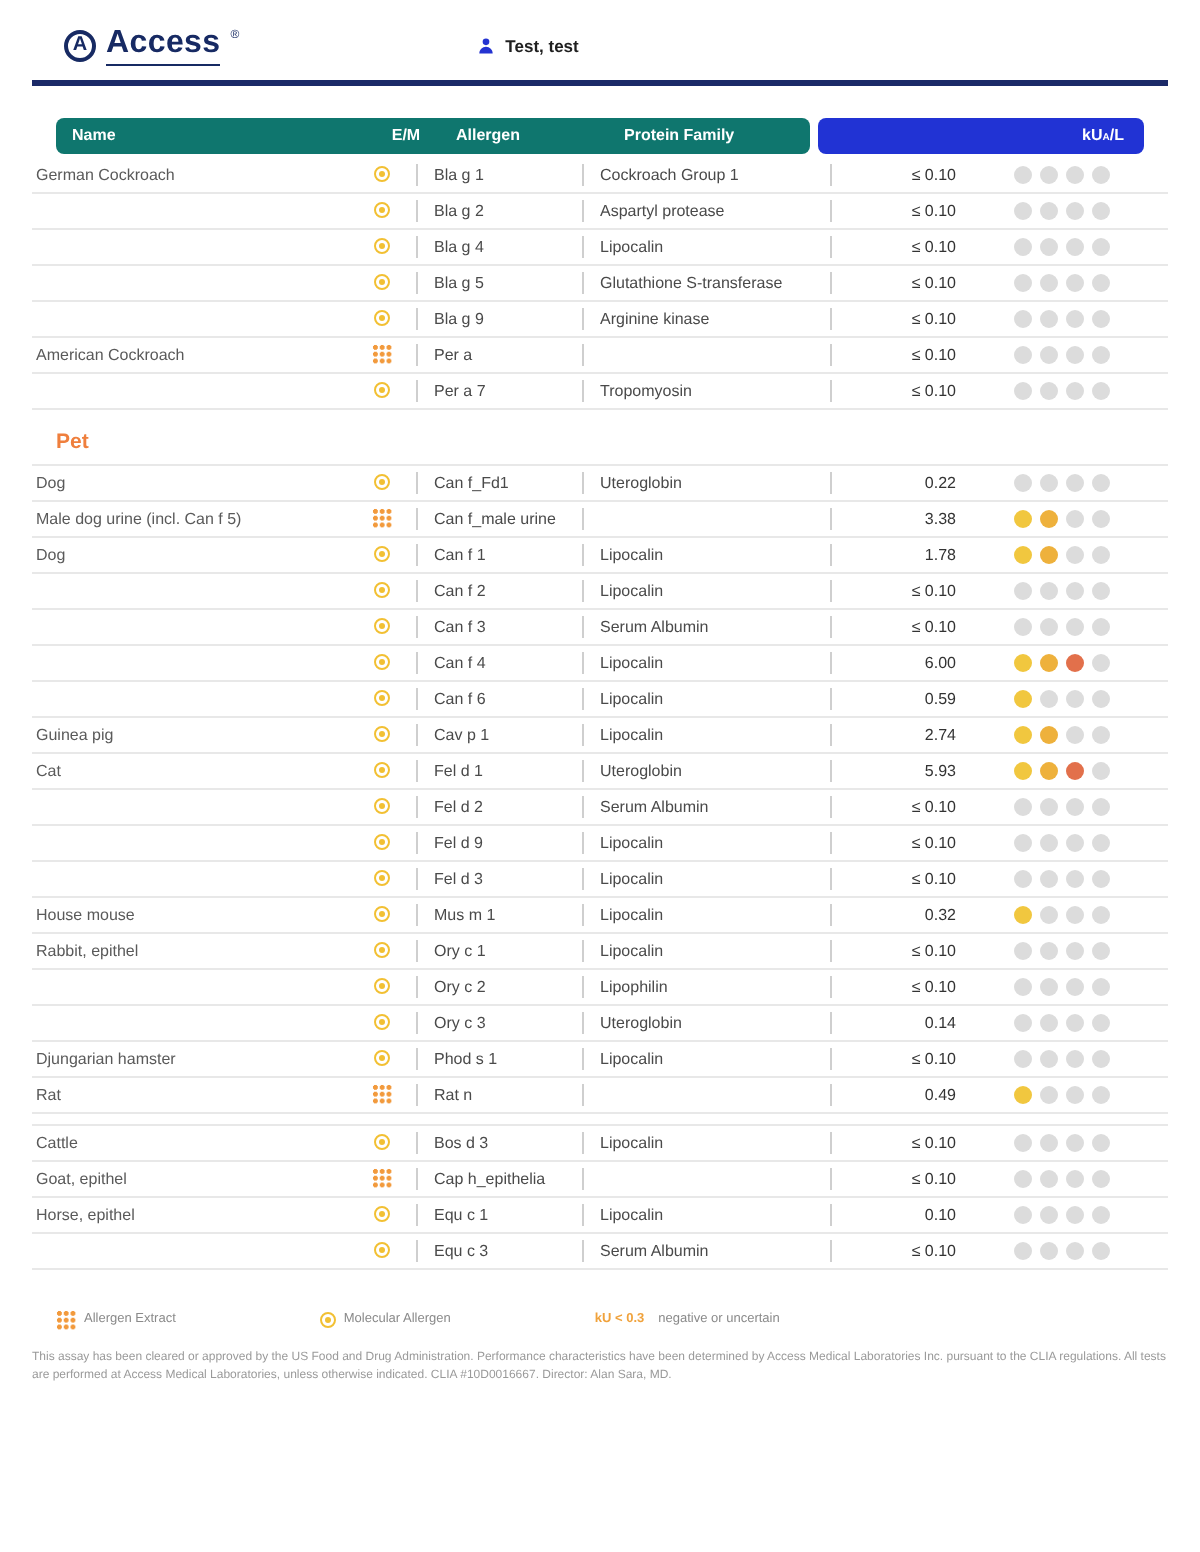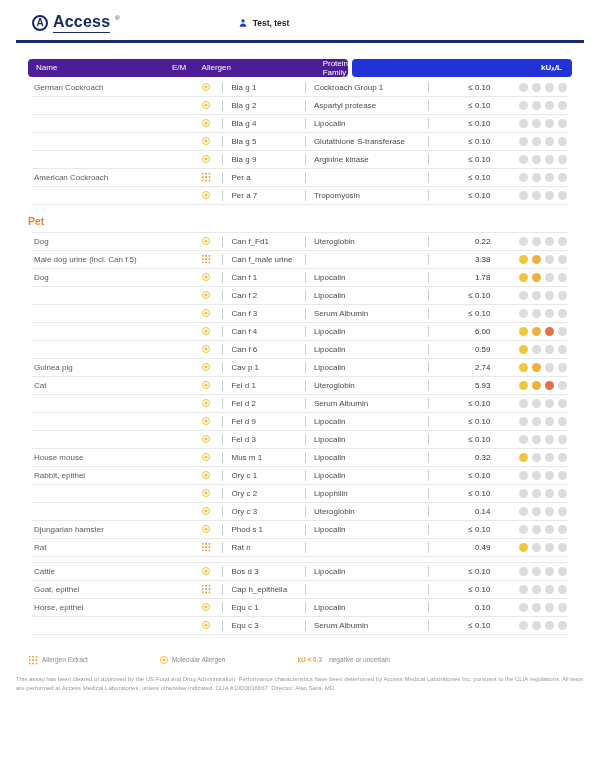--- a/index.html
+++ b/index.html
@@ -23,36 +23,36 @@
   .id-group, .page-group { display: flex; align-items: center; gap: 4px; font-size: 7.5px; font-weight: bold; color: #2b2b2b; }
   .barcode {
     width: 16px; height: 11px; display: inline-block;
     background: repeating-linear-gradient(90deg, #2433d1 0 1.5px, transparent 1.5px 3px);
   }
   .hdr-rule { height: 2.5px; background: #1b2a68; margin: 6px 16px 0; }
 
   
   .thead { display: flex; gap: 4px; margin: 16px 28px 0; height: 18px; }
   .thead-left {
-    width: 320px; display: flex; align-items: center; background: #4c1d95; color: #fff;
-    border-radius: 4px; font-size: 8px; font-weight: normal;
+    width: 377px; display: flex; align-items: center; background: #0f766e; color: #fff;
+    border-radius: 4px; font-size: 8px; font-weight: bold;
   }
   .thead-right {
     flex: 1; background: #2133d4; color: #fff; border-radius: 4px;
     display: flex; align-items: center; justify-content: flex-end; padding-right: 10px;
     font-size: 8px; font-weight: bold;
   }
   .thead-right .sub { font-size: 5px; position: relative; top: 1.5px; }
   .h-name { width: 158px; padding-left: 8px; }
   .h-em { width: 34px; text-align: center; }
   .h-allergen { width: 84px; padding-left: 8px; }
-  .h-family { flex: 1; padding-left: 8px; margin-left: 48px; }
+  .h-family { flex: 1; padding-left: 8px; }
 
   
-  .tbody { margin: 0 32px; }
+  .tbody { margin: 0 16px; }
   .tbody.first { margin-top: 2px; }
   .tbody.topline { border-top: 1px solid #e8e8e8; margin-top: 5px; }
   .trow { display: flex; align-items: center; height: 18px; border-bottom: 1px solid #e8e8e8; font-size: 8px; color: #4a4a4a; }
   .c-name { width: 158px; padding-left: 2px; color: #5a5a5a; }
   .c-em { width: 34px; display: flex; justify-content: center; align-items: center; }
   .c-allergen {
     width: 84px; height: 11px; display: flex; align-items: center; padding-left: 8px;
     border-left: 1px solid #cfcfcf; border-right: 1px solid #cfcfcf;
   }
   .c-family {

